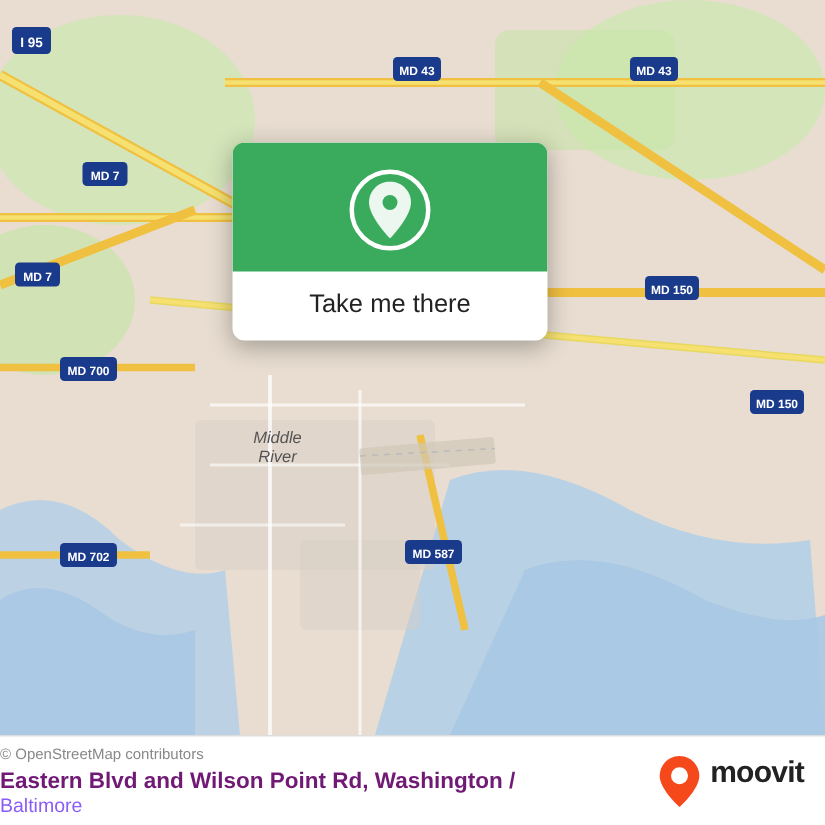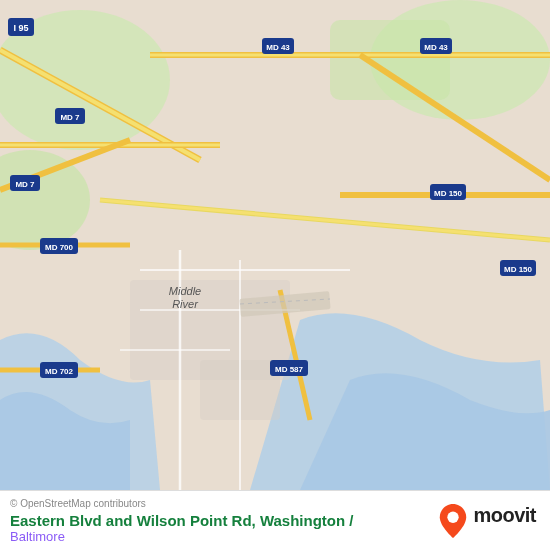--- a/index.html
+++ b/index.html
@@ -85,38 +85,38 @@
 
     
     #footer {
       width: 550px;
       height: 60px;
       background: white;
       border-top: 1px solid #ddd;
       display: flex;
       align-items: center;
       justify-content: space-between;
-      padding: 0 14px 0 10px;
+      padding: 0 14px 0 0;
     }
 
     #footer-left {
       display: flex;
       flex-direction: column;
     }
 
     #copyright-text {
       font-size: 10px;
       color: #888;
       margin-bottom: 3px;
     }
 
     #location-name {
       font-size: 15px;
       font-weight: 600;
-      color: #15803d;
+      color: #701a75;
       text-align: center;
     }
 
     #location-sub {
       font-size: 13px;
       color: #8b5cf6;
     }
 
     #moovit-logo {
       display: flex;
@@ -218,20 +218,34 @@
     <rect x="270" y="360" width="38" height="16" rx="3" fill="#1a3a8c"></rect>
     <text x="289" y="372" font-size="8" fill="white" font-weight="bold" text-anchor="middle">MD 587</text>
 
     <text x="185" y="295" font-size="11" fill="#555" font-style="italic" text-anchor="middle">Middle</text>
     <text x="185" y="308" font-size="11" fill="#555" font-style="italic" text-anchor="middle">River</text>
 
     <rect x="240" y="295" width="90" height="18" rx="2" fill="#d0c8b8" opacity="0.7" transform="rotate(-5, 285, 304)"></rect>
     <line x1="240" y1="304" x2="330" y2="299" stroke="#bbb" stroke-width="1" stroke-dasharray="4,4"></line>
   </svg>
 
+  <div id="popup-card">
+    <div id="popup-green-section">
+      <div id="location-icon-circle">
+        <svg width="32" height="38" viewBox="0 0 32 38" xmlns="http://www.w3.org/2000/svg">
+          <path d="M16 0C8.27 0 2 6.27 2 14c0 9.75 14 24 14 24S30 23.75 30 14C30 6.27 23.73 0 16 0z" fill="white" opacity="0.9"></path>
+          <circle cx="16" cy="14" r="5" fill="#3aab5c"></circle>
+        </svg>
+      </div>
+    </div>
+    <div id="popup-button-section">
+      <button id="take-me-there-btn">Take me there</button>
+    </div>
+
+  </div>
 </div>
 
 <div id="footer">
   <div id="footer-left">
     <span id="copyright-text">© OpenStreetMap contributors</span>
     <span id="location-name">Eastern Blvd and Wilson Point Rd, Washington /</span>
     <span id="location-sub">Baltimore</span>
   </div>
   <div id="moovit-logo">
     <svg id="moovit-pin" viewBox="0 0 28 36" xmlns="http://www.w3.org/2000/svg" width="28" height="34">

